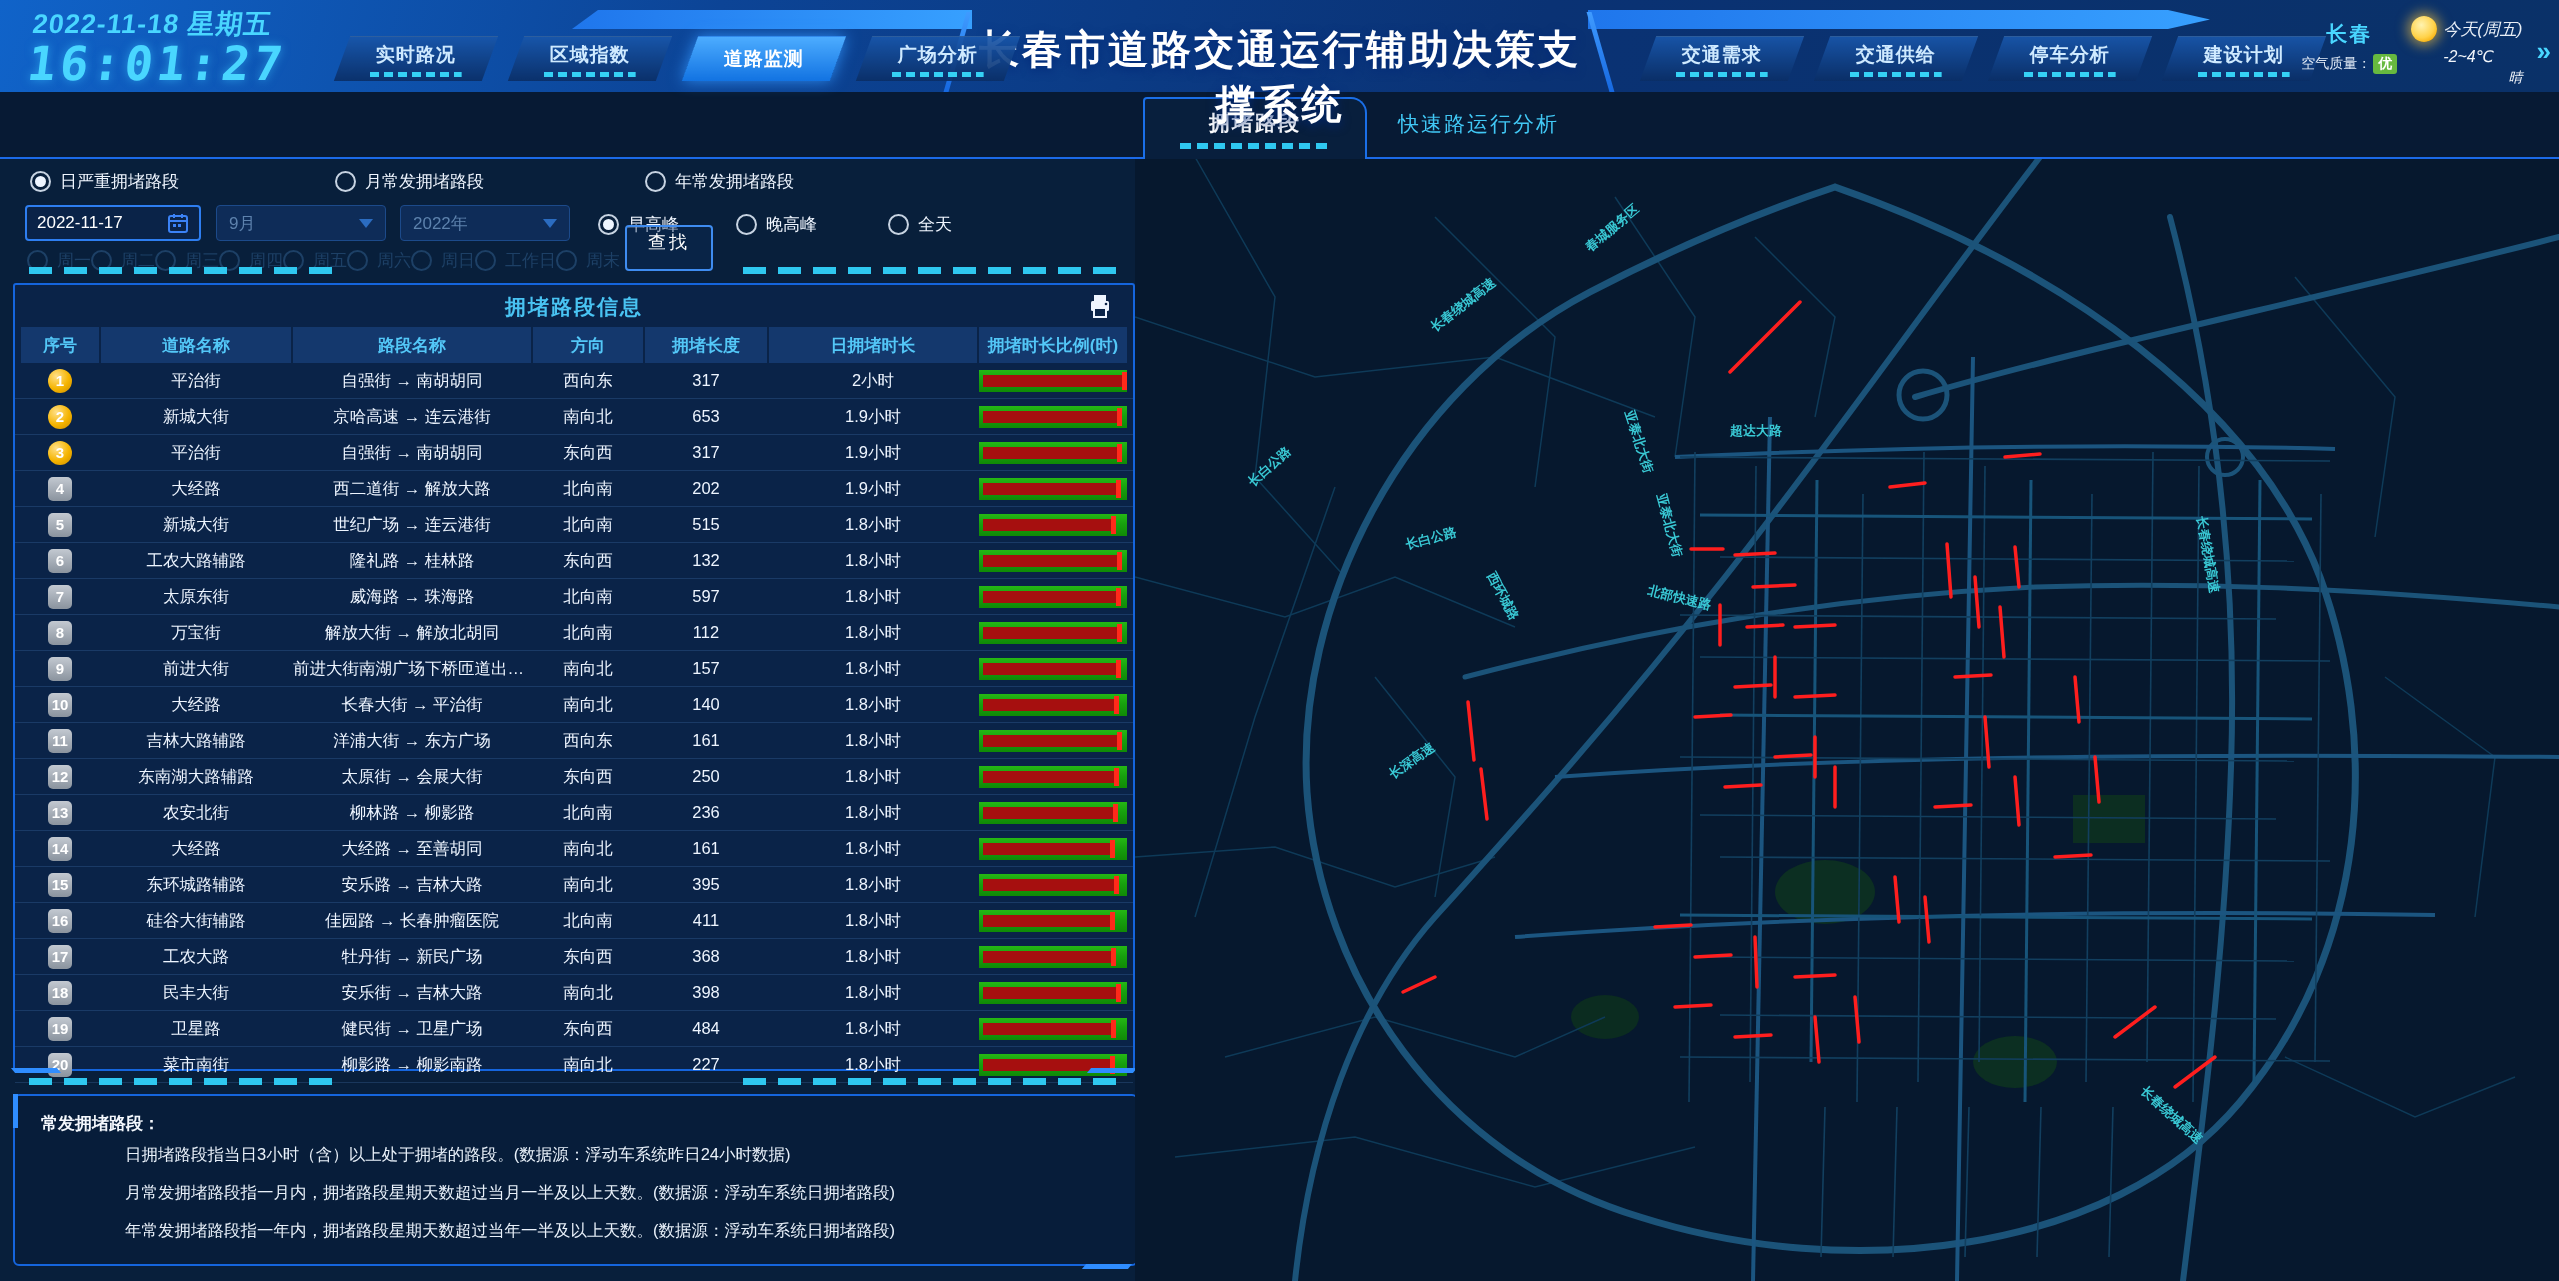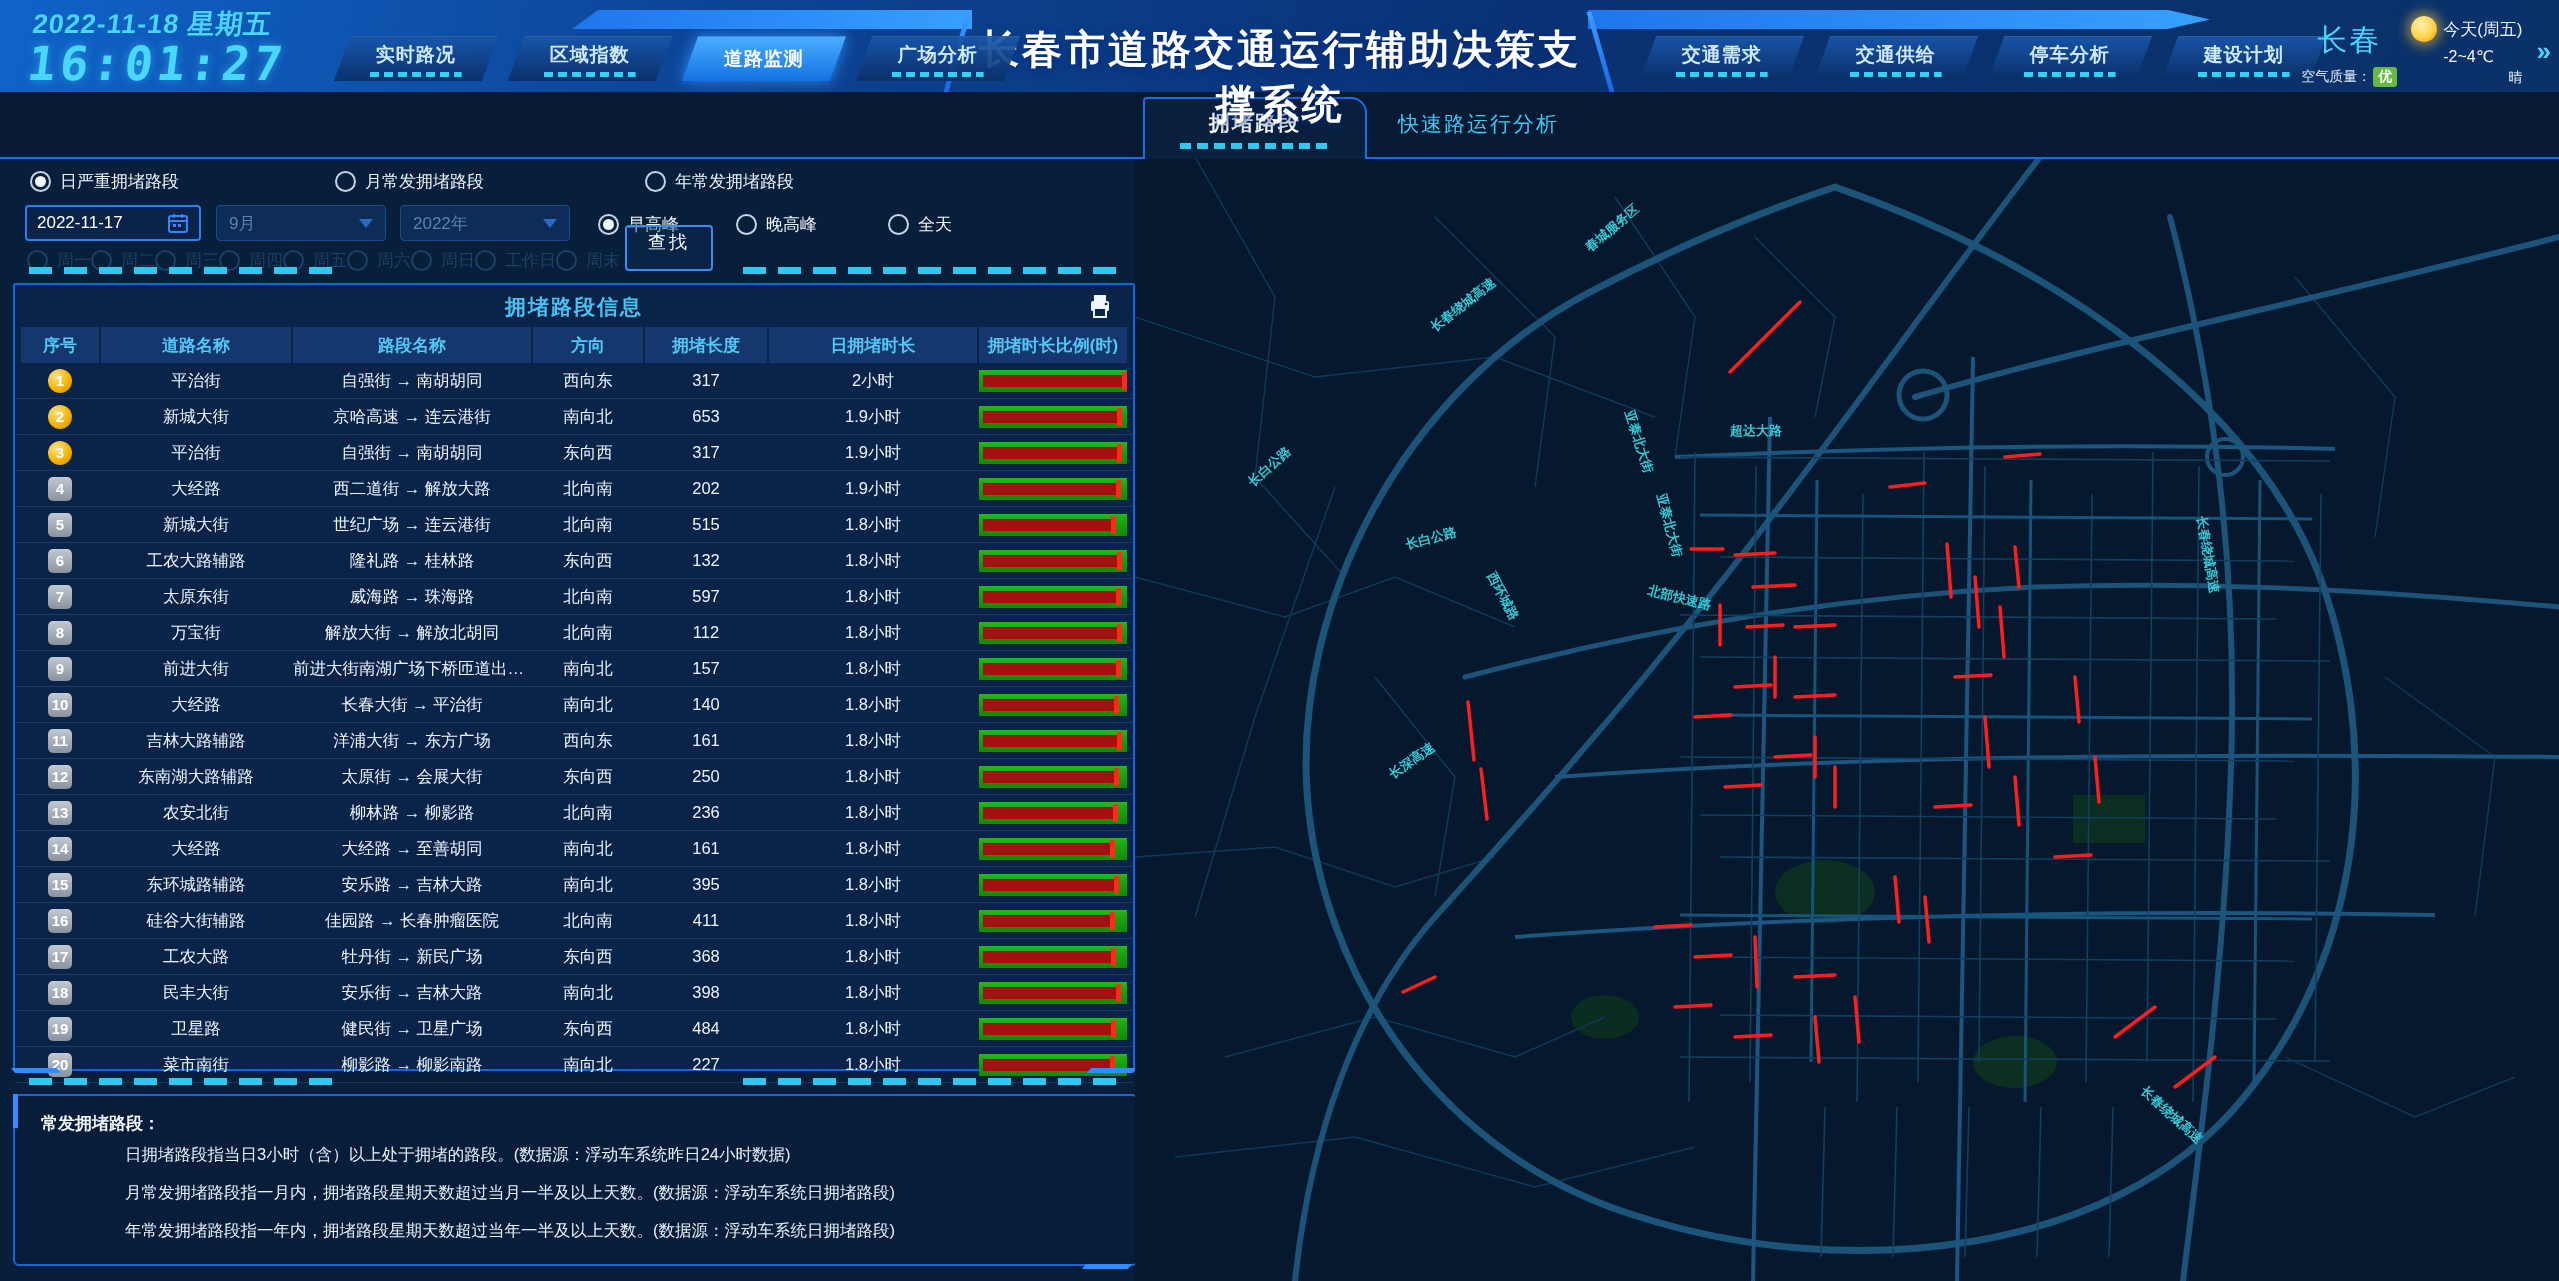--- a/index.html
+++ b/index.html
@@ -35,25 +35,25 @@
   .ribbon-r{left:1588px;width:622px;clip-path:polygon(0 0,calc(100% - 42px) 0,100% 50%,calc(100% - 42px) 100%,0 100%);}
   .plate-edge{position:absolute;top:12px;width:5px;height:80px;background:linear-gradient(180deg,#3f9bff,#1668e0);}
   .edge-l{left:955px;transform:skewX(-16deg);}
   .edge-r{left:1598px;transform:skewX(16deg);}
   .main-title{position:absolute;left:975px;top:22px;width:610px;text-align:center;
               font-size:40px;font-weight:bold;color:#ffffff;letter-spacing:3px;
               text-shadow:0 3px 10px rgba(0,40,120,.95);}
 
   .weather{position:absolute;right:8px;top:8px;display:flex;align-items:flex-start;gap:14px;}
   .w-city{margin-top:12px;text-align:center;}
-  .w-city .city{color:#49d6ff;font-size:30px;font-weight:normal;letter-spacing:2px;}
+  .w-city .city{color:#49d6ff;font-size:21px;font-weight:bold;letter-spacing:2px;}
   .w-city .air{margin-top:6px;font-size:14px;color:#dfe9f5;}
   .w-city .aq{display:inline-block;background:#67b93f;color:#fff;border-radius:3px;
               padding:1px 5px;font-weight:bold;margin-left:2px;}
-  .w-mid{text-align:left;margin-top:8px;}
+  .w-mid{text-align:left;margin-top:8px;font-style:italic;}
   .w-row1{display:flex;align-items:center;gap:6px;}
   .sun{width:26px;height:26px;border-radius:50%;
        background:radial-gradient(circle at 40% 35%,#fff3b0,#ffd24a 55%,#f5a800 85%);
        box-shadow:0 0 12px 4px rgba(255,200,60,.55);}
   .w-today{color:#e8eef6;font-size:17px;}
   .w-temp{color:#f2f6fb;font-size:16px;margin-top:5px;padding-left:32px;}
   .w-cond{color:#f2f6fb;font-size:14px;margin-top:3px;text-align:right;}
   .w-arrow{color:#49d6ff;font-size:26px;font-weight:bold;margin-top:28px;cursor:pointer;}
 
   

